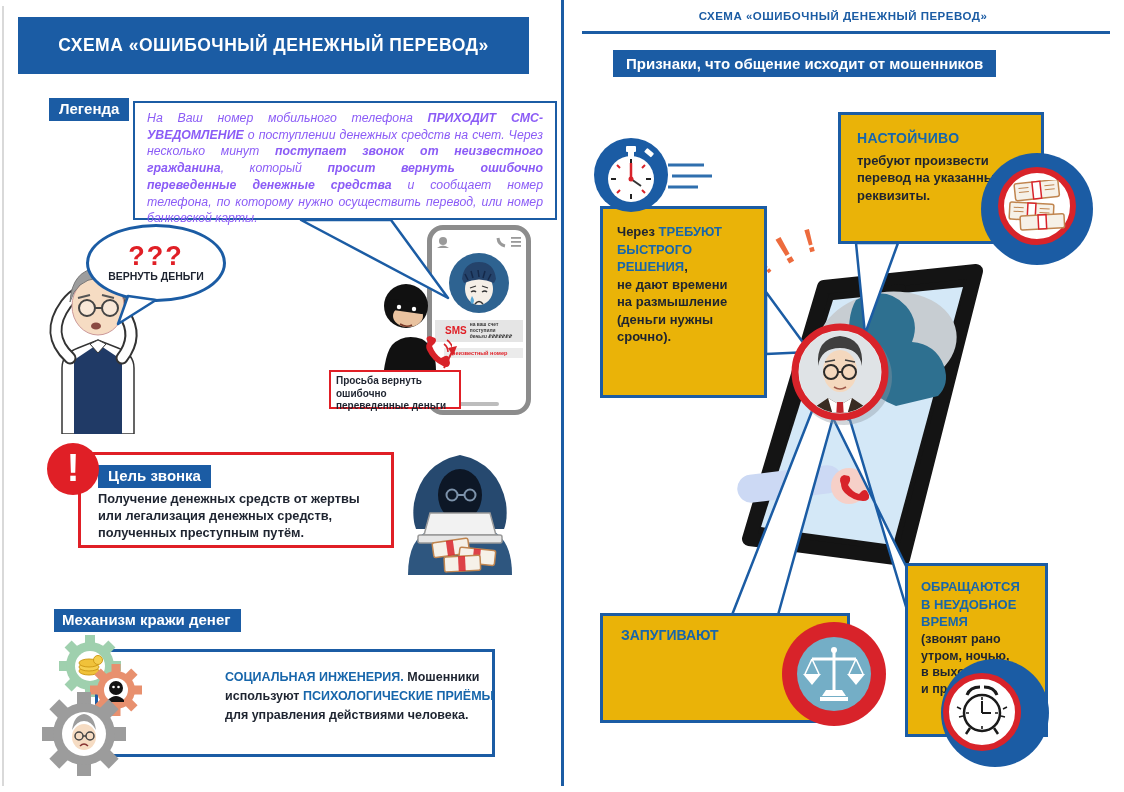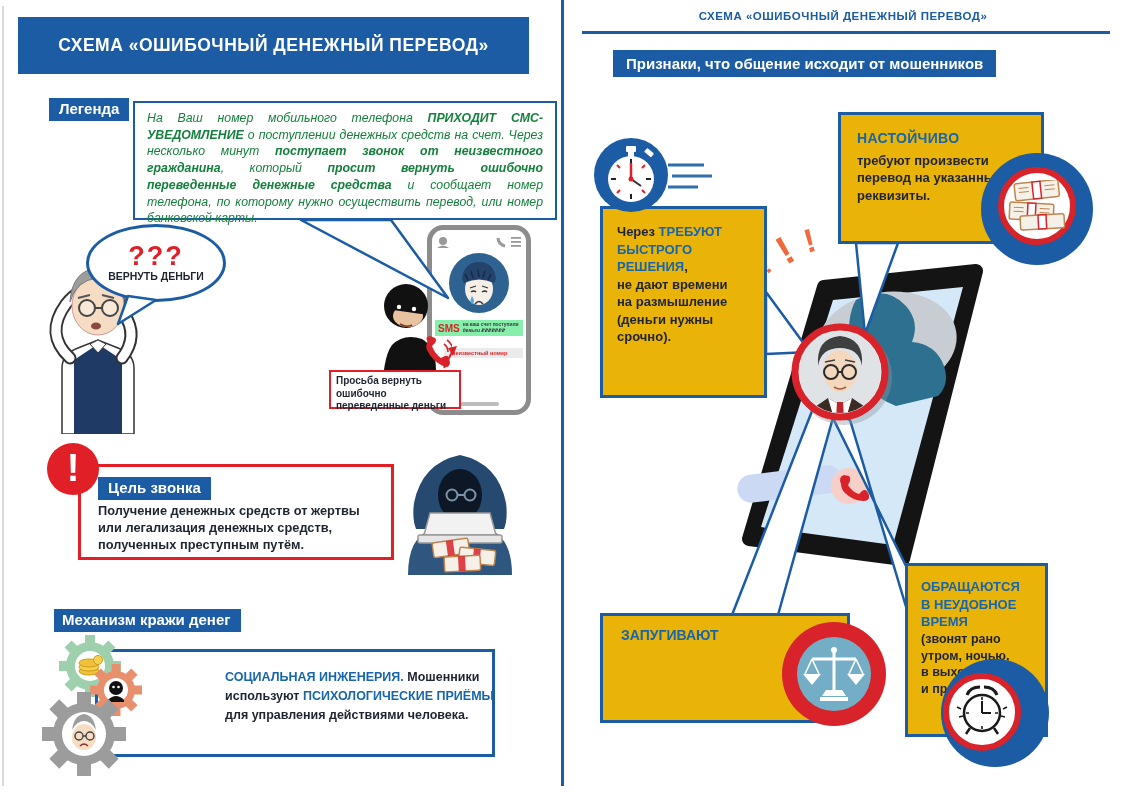--- a/index.html
+++ b/index.html
@@ -9,38 +9,38 @@
   .chip{background:#1b5ca4;color:#fff;font-weight:700;font-size:15px;padding:2px 10px 4px;display:inline-block;line-height:1.15;}
   .blue{color:#1766ab;}
   .pre{white-space:pre-line;}
   .circ{position:absolute;border-radius:50%;}
   .divider{position:absolute;left:561px;top:0;width:3px;height:786px;background:#1b5ca4;}
   .edge{position:absolute;left:2px;top:6px;width:2px;height:780px;background:#d9d9d9;}
   .l-header{position:absolute;left:18px;top:17px;width:511px;height:57px;background:#1b5ca4;color:#fff;
             font-weight:700;font-size:17.5px;letter-spacing:.5px;display:flex;align-items:center;justify-content:center;}
   .legend-box{position:absolute;left:133px;top:101px;width:424px;height:119px;border:2.5px solid #1b5ca4;
               box-sizing:border-box;background:#fff;padding:7px 12px;font-style:italic;font-size:12.3px;
-              line-height:1.36;text-align:justify;color:#15803d;}
+              line-height:1.36;text-align:justify;color:#8b5cf6;}
   .bubble{position:absolute;left:86px;top:224px;width:140px;height:78px;border:3px solid #1b5ca4;border-radius:50%;
           background:#fff;box-sizing:border-box;display:flex;flex-direction:column;align-items:center;justify-content:center;z-index:2;}
   .qmarks{color:#e01f26;font-weight:700;font-size:27px;line-height:.9;letter-spacing:2px;}
   .bubble-txt{font-size:10.5px;font-weight:700;color:#1e2430;margin-top:2px;}
   .lphone{position:absolute;left:427px;top:225px;width:104px;height:190px;border:5px solid #8c8c8c;border-radius:16px;
           background:#fff;box-sizing:border-box;z-index:2;}
-  .sms-strip{position:absolute;left:3px;top:90px;right:3px;background:#86efac;padding:2px 3px;display:flex;align-items:flex-end;}
+  .sms-strip{position:absolute;left:3px;top:90px;right:3px;background:#e5e5e5;padding:2px 10px;display:flex;align-items:center;}
   .sms-red{color:#e01f26;font-weight:700;font-size:10px;line-height:1;margin-right:3px;}
   .sms-tiny{font-size:4.9px;font-weight:700;color:#3a3a3a;line-height:1.25;}
   .caller-strip{position:absolute;left:12px;top:118px;right:3px;background:#ebebeb;padding:2px 2px 2px 8px;
                 font-size:5.6px;font-weight:700;color:#e01f26;}
   .homebar{position:absolute;left:50%;bottom:4px;width:40px;height:4px;margin-left:-20px;background:#bdbdbd;border-radius:2px;}
   .callout{position:absolute;left:329px;top:370px;width:132px;height:39px;border:2.5px solid #e01f26;background:#fff;
            box-sizing:border-box;padding:3px 5px;font-size:10px;font-weight:700;line-height:1.25;z-index:4;}
   .goal-mark{position:absolute;left:47px;top:443px;width:52px;height:52px;border-radius:50%;background:#e01f26;color:#fff;
              font-weight:700;font-size:38px;display:flex;align-items:center;justify-content:center;z-index:3;padding-bottom:2px;box-sizing:border-box;}
-  .goal-box{position:absolute;left:78px;top:464px;width:316px;height:96px;border:3px solid #e01f26;background:#fff;box-sizing:border-box;z-index:2;}
+  .goal-box{position:absolute;left:78px;top:452px;width:316px;height:96px;border:3px solid #e01f26;background:#fff;box-sizing:border-box;z-index:2;}
   .goal-text{margin:3px 0 0 17px;font-size:12.8px;font-weight:700;line-height:1.3;}
   .social-box{position:absolute;left:95px;top:649px;width:400px;height:108px;border:3px solid #1b5ca4;background:#fff;box-sizing:border-box;z-index:1;}
   .social-text{position:absolute;left:207px;top:668px;width:285px;font-size:12.5px;font-weight:700;line-height:1.5;z-index:2;margin-left:18px;}
   .page-right{position:absolute;left:562px;top:0;width:562px;height:792px;}
   .rp-header{position:absolute;left:0;right:0;top:10px;text-align:center;color:#1b5ca4;font-weight:700;
              font-size:11.5px;letter-spacing:.5px;}
   .rp-line{position:absolute;left:20px;top:31px;width:528px;height:2.5px;background:#1b5ca4;}
   .rp-banner{position:absolute;left:38px;top:50px;height:27px;background:#1b5ca4;color:#fff;font-weight:700;
              font-size:15px;display:inline-flex;align-items:center;padding:0 13px;z-index:2;margin-left:13px;}
   .callout-box{position:absolute;background:#eab308;border:3px solid #1b5ca4;box-sizing:border-box;z-index:2;

